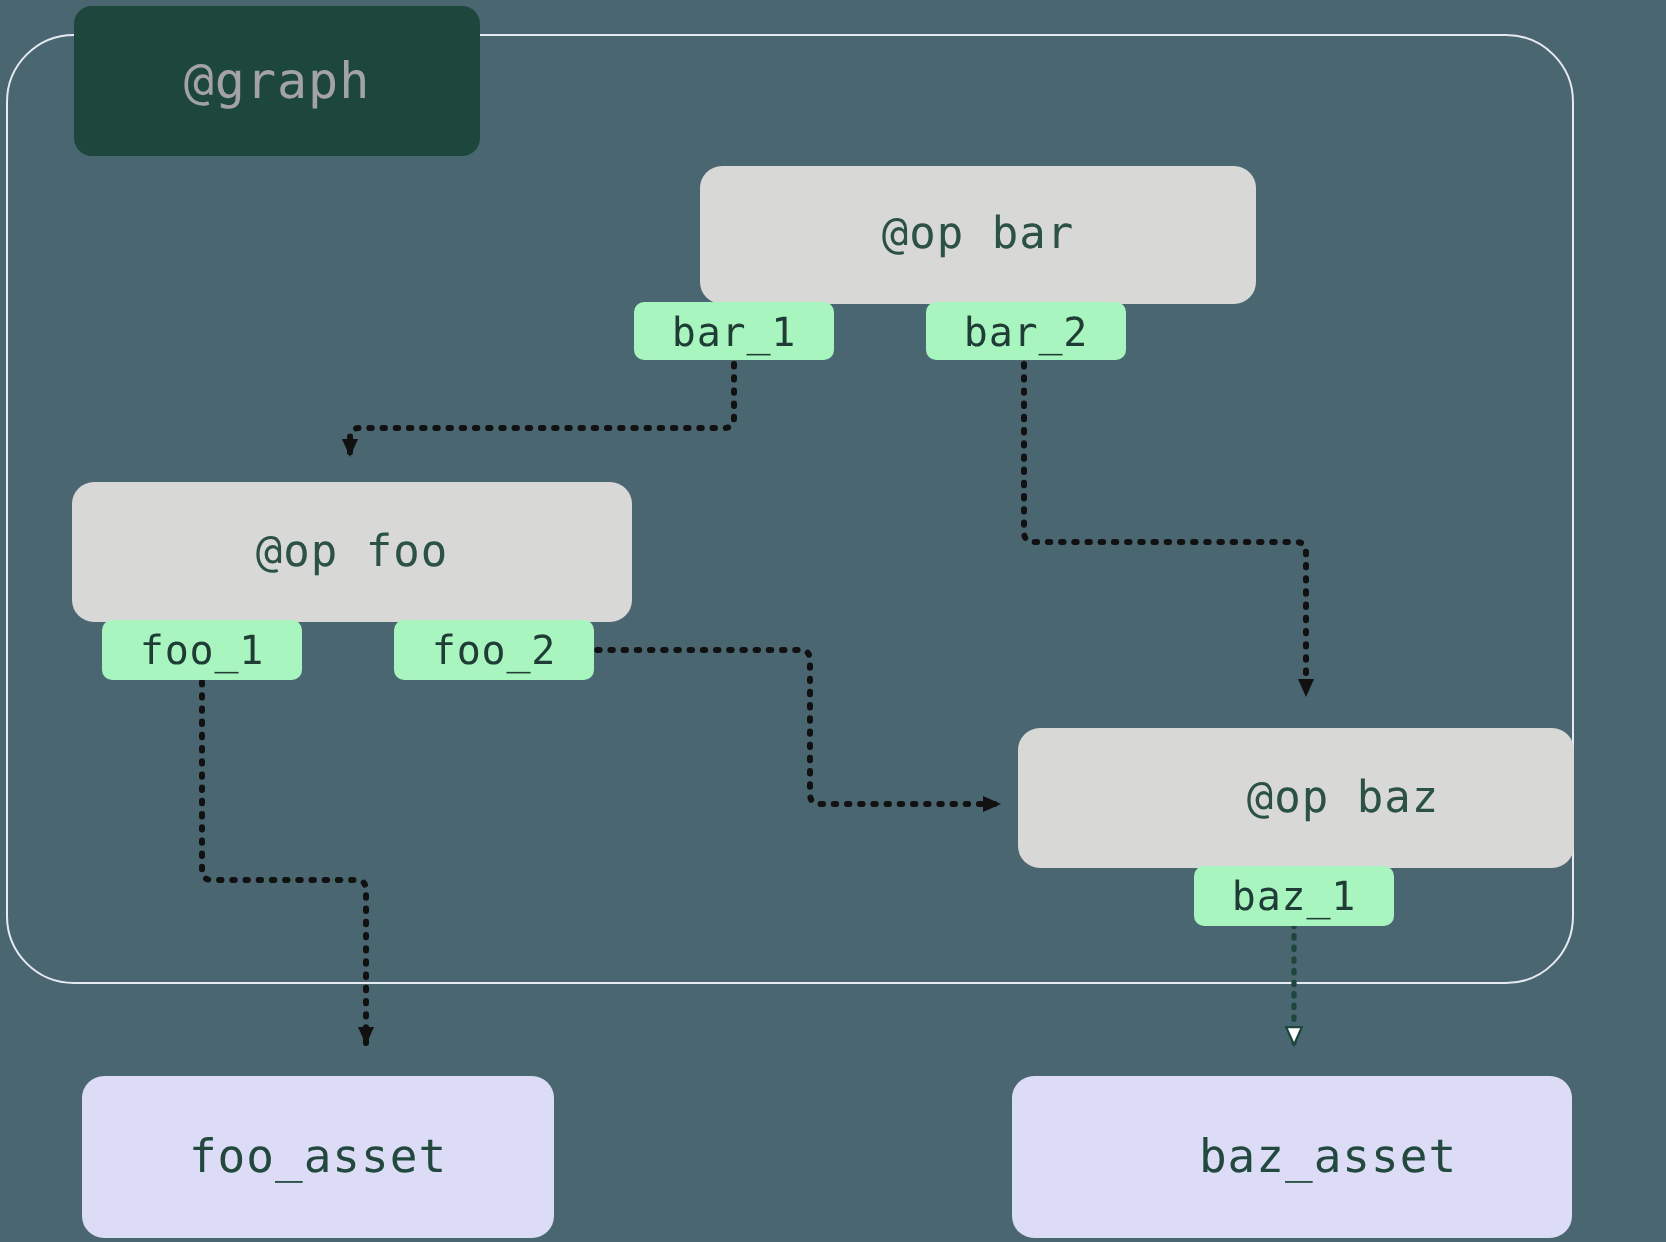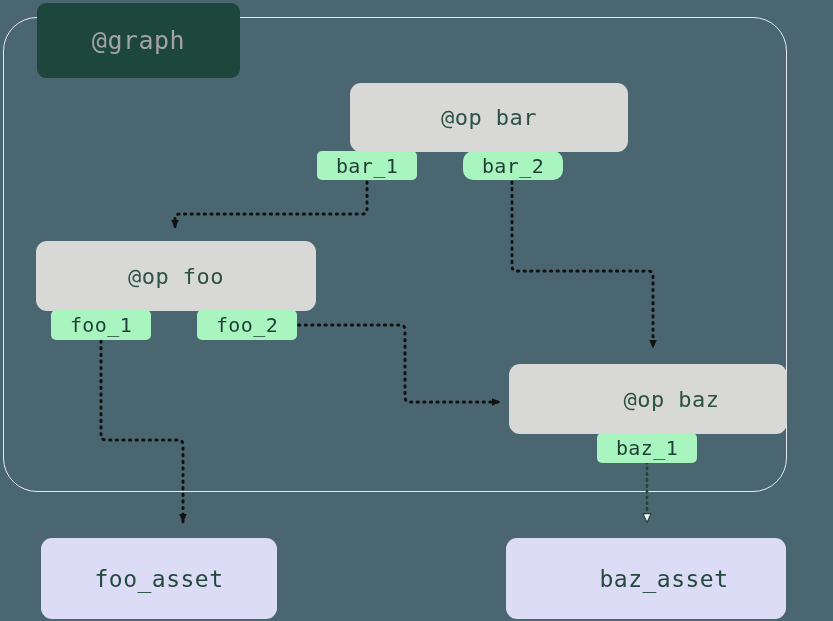--- a/index.html
+++ b/index.html
@@ -132,21 +132,21 @@
   <div class="cluster-label">
     <span class="cluster-label-text">@graph</span>
   </div>
 
   <div class="node op-node" style="left:302px; top:83px; width:278px; height:69px;margin-left:48px;">
     <span class="op-label">@op bar</span>
   </div>
   <div class="port" style="left:317px; top:151px; width:100px; height:29px;">
     <span class="port-label">bar_1</span>
   </div>
-  <div class="port" style="left:463px; top:151px; width:100px; height:29px;border-radius:10px;">
+  <div class="port" style="left:463px; top:151px; width:100px; height:29px;">
     <span class="port-label">bar_2</span>
   </div>
 
   <div class="node op-node" style="left:36px; top:241px; width:280px; height:70px;">
     <span class="op-label">@op foo</span>
   </div>
   <div class="port" style="left:51px; top:310px; width:100px; height:30px;">
     <span class="port-label">foo_1</span>
   </div>
   <div class="port" style="left:197px; top:310px; width:100px; height:30px;">

